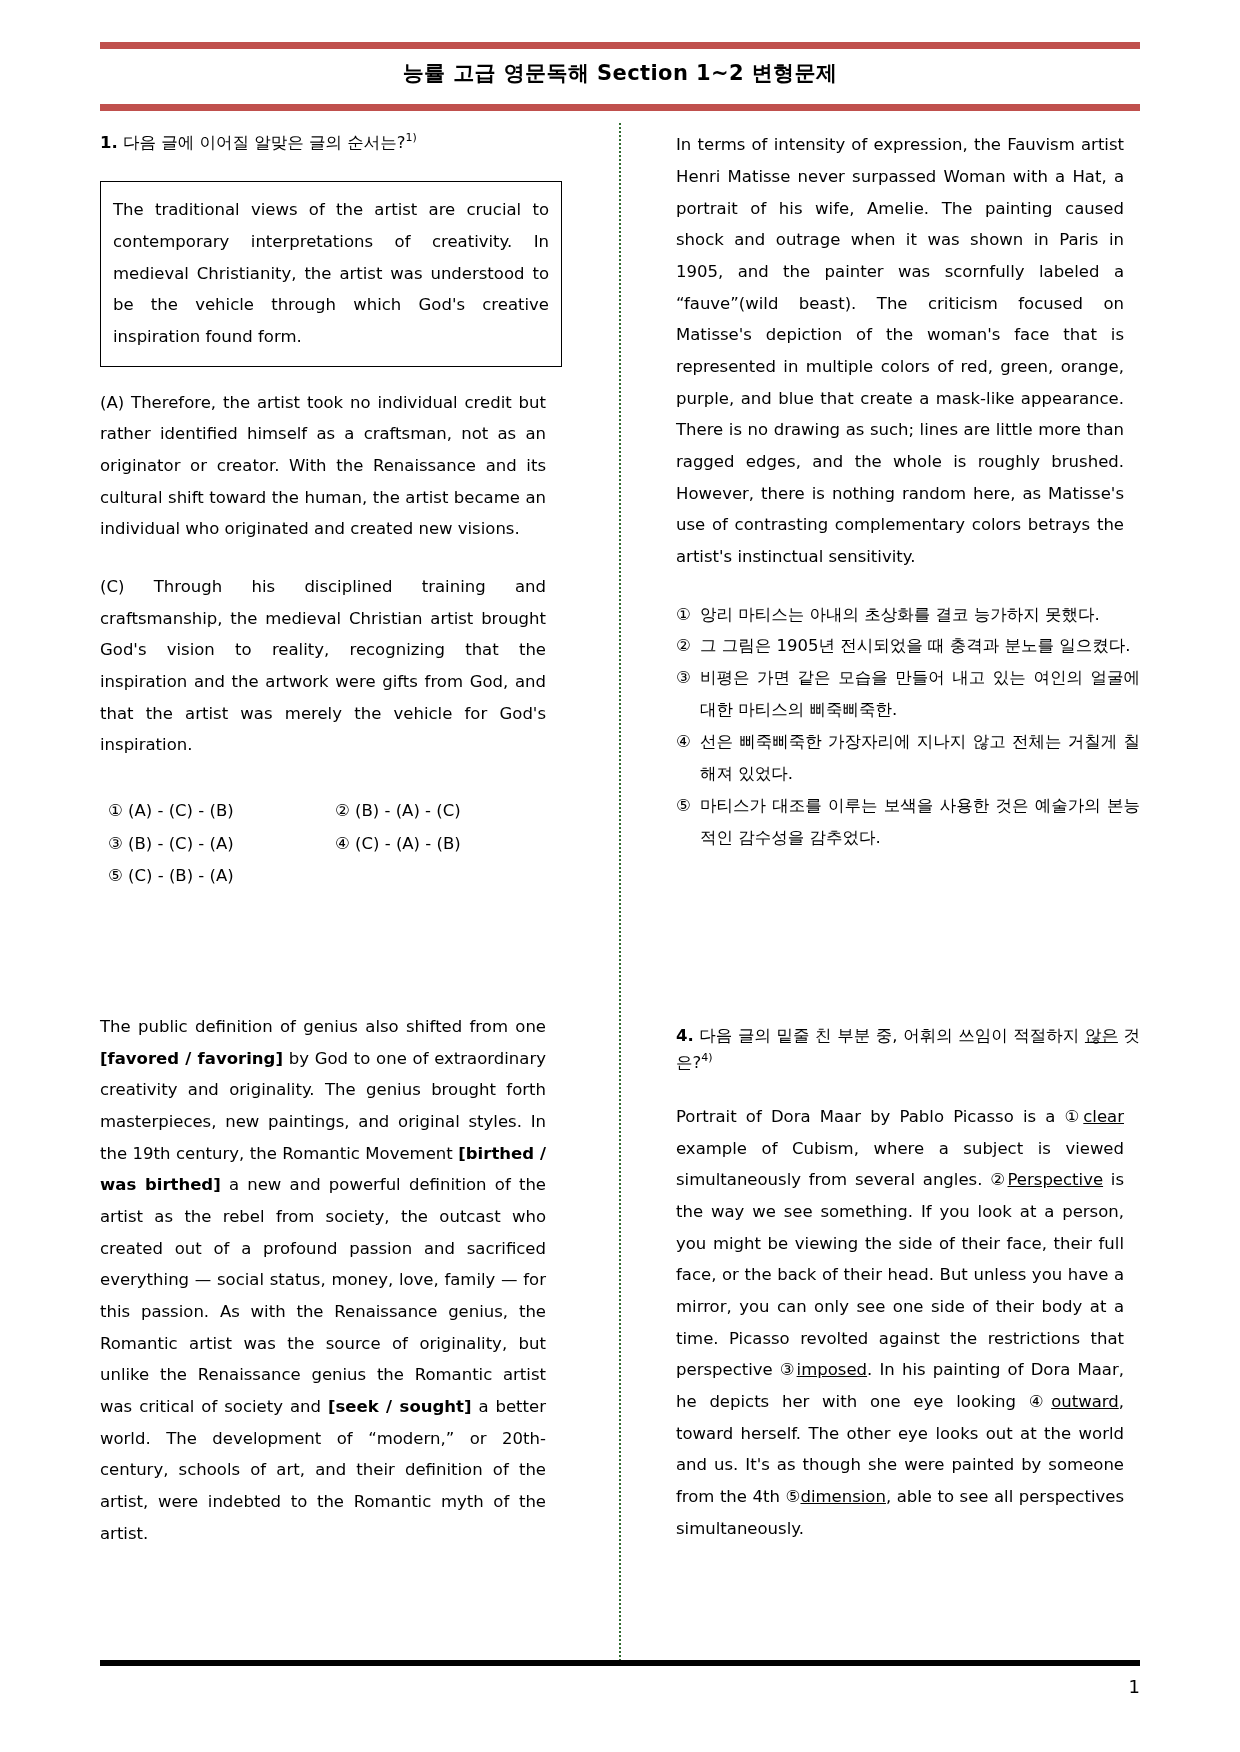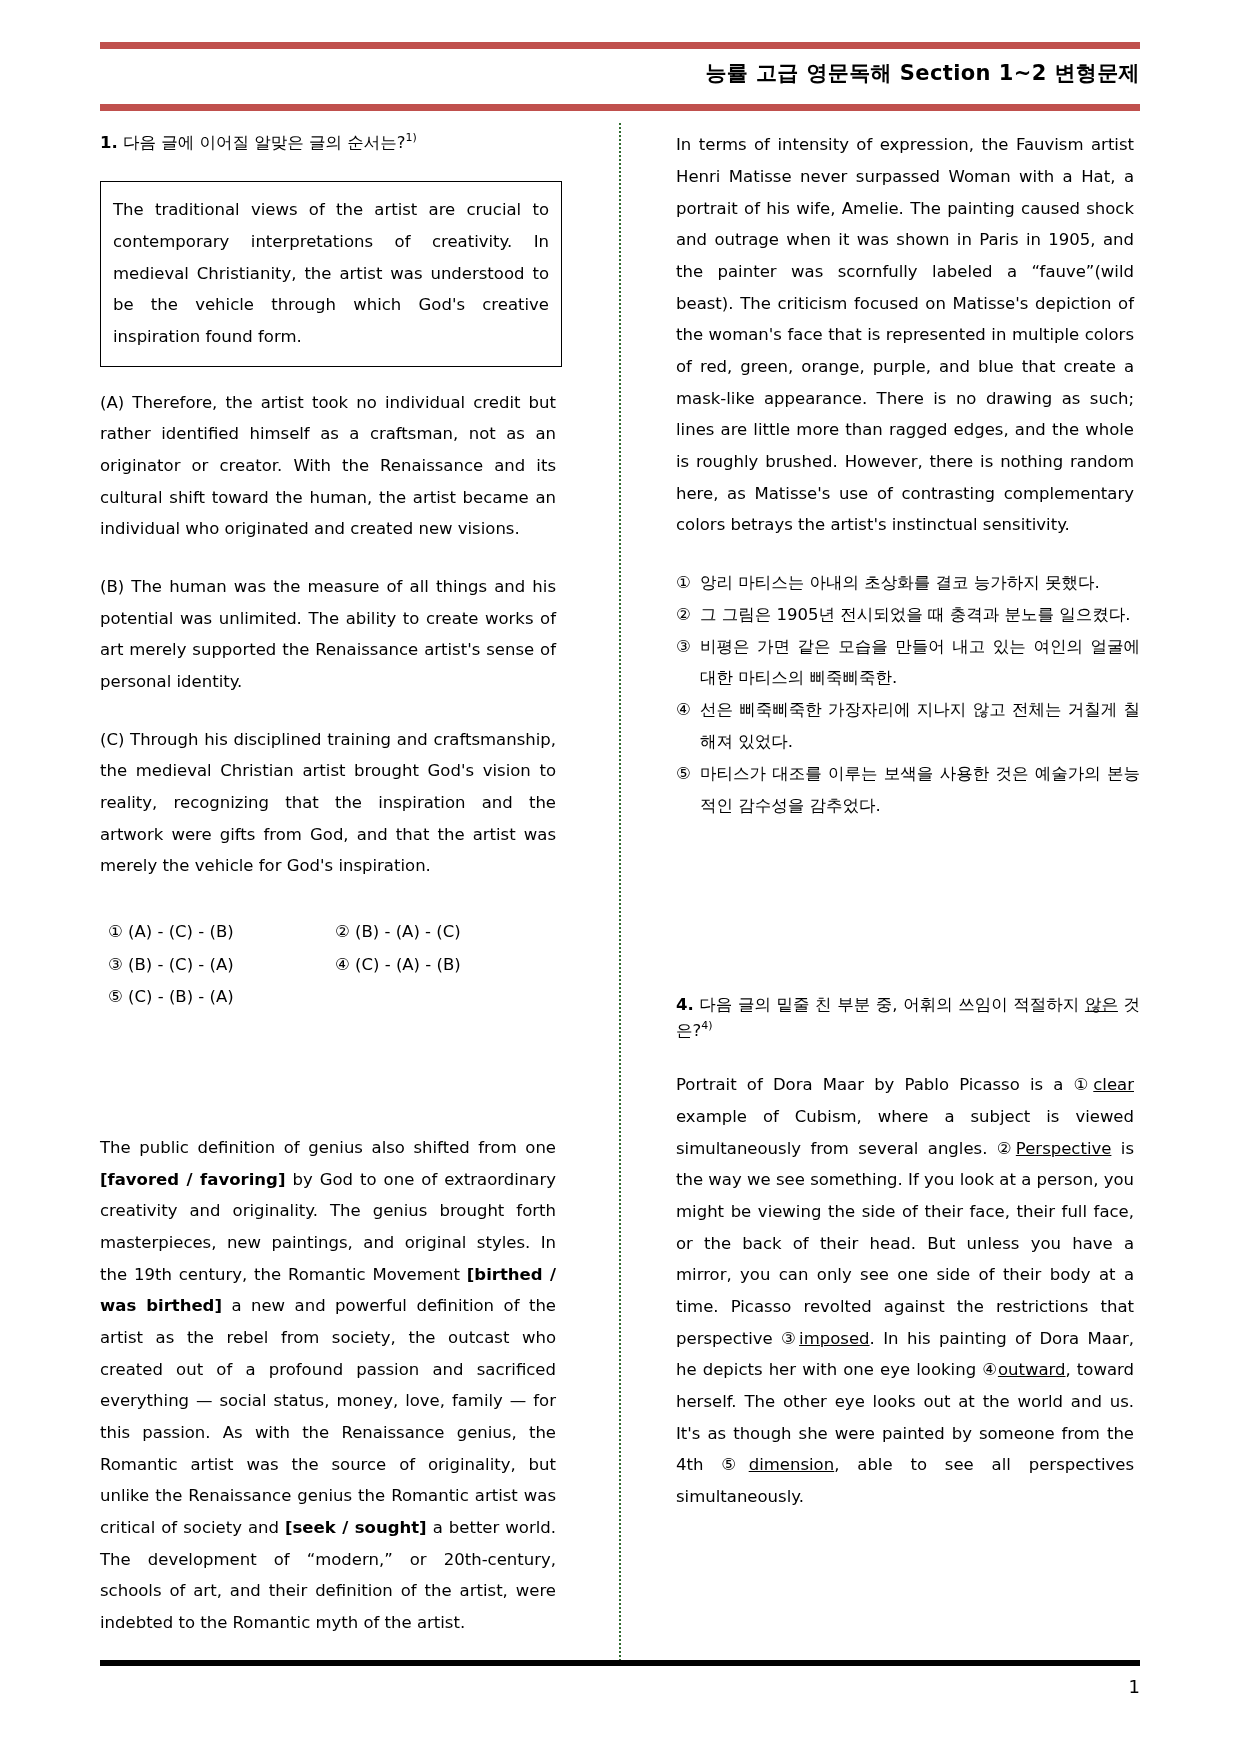--- a/index.html
+++ b/index.html
@@ -29,21 +29,21 @@
   .hdr-rule {
     height: 7px;
     background: #c0504d;
     width: 1040px;
     margin: 0;
   }
   .hdr-rule.top { margin-top: 42px; }
   .hdr-rule.bottom { margin-top: 10px; }
 
   .doc-title {
-    text-align: right;
+    text-align: center;
     font-size: 21px;
     font-weight: bold;
     letter-spacing: 0.4px;
     padding: 12px 0 8px 0;
     line-height: 1.2;
   }
 
   
   .columns {
     display: flex;
@@ -97,21 +97,21 @@
     line-height: 1.92;
     text-align: justify;
     margin: 0 0 20px 0;
     box-sizing: border-box;
   }
 
   .para {
     font-size: 16.5px;
     line-height: 1.92;
     text-align: justify;
-    margin: 0 6px 26px 0;
+    margin: 0 16px 26px 0;
   }
   .para b { font-weight: bold; }
   .para .u { text-decoration: underline; }
 
   .choices-grid {
     display: grid;
     grid-template-columns: 227px 243px;
     font-size: 16.5px;
     line-height: 1.98;
     margin: 34px 0 0 8px;
@@ -172,21 +172,20 @@
     <div class="col col-left">
 
 
       <div class="q-head">
         <span class="qnum">1.</span><span> 다음 글에 이어질 알맞은 글의 순서는?</span><span class="sup">1)</span>
       </div>
 
       <div class="boxed">The traditional views of the artist are crucial to contemporary interpretations of creativity. In medieval Christianity, the artist was understood to be the vehicle through which God's creative inspiration found form.</div>
 
       <div class="para">(A) Therefore, the artist took no individual credit but rather identified himself as a craftsman, not as an originator or creator. With the Renaissance and its cultural shift toward the human, the artist became an individual who originated and created new visions.</div>
-      <div class="para">(B) The human was the measure of all things and his potential was unlimited. The ability to create works of art merely supported the Renaissance artist's sense of personal identity.</div>
       <div class="para">(C) Through his disciplined training and craftsmanship, the medieval Christian artist brought God's vision to reality, recognizing that the inspiration and the artwork were gifts from God, and that the artist was merely the vehicle for God's inspiration.</div>
 
       <div class="choices-grid">
         <div class="cell">① (A) - (C) - (B)</div>
         <div class="cell">② (B) - (A) - (C)</div>
         <div class="cell">③ (B) - (C) - (A)</div>
         <div class="cell">④ (C) - (A) - (B)</div>
         <div class="cell">⑤ (C) - (B) - (A)</div>
         <div class="cell"></div>
       </div>

